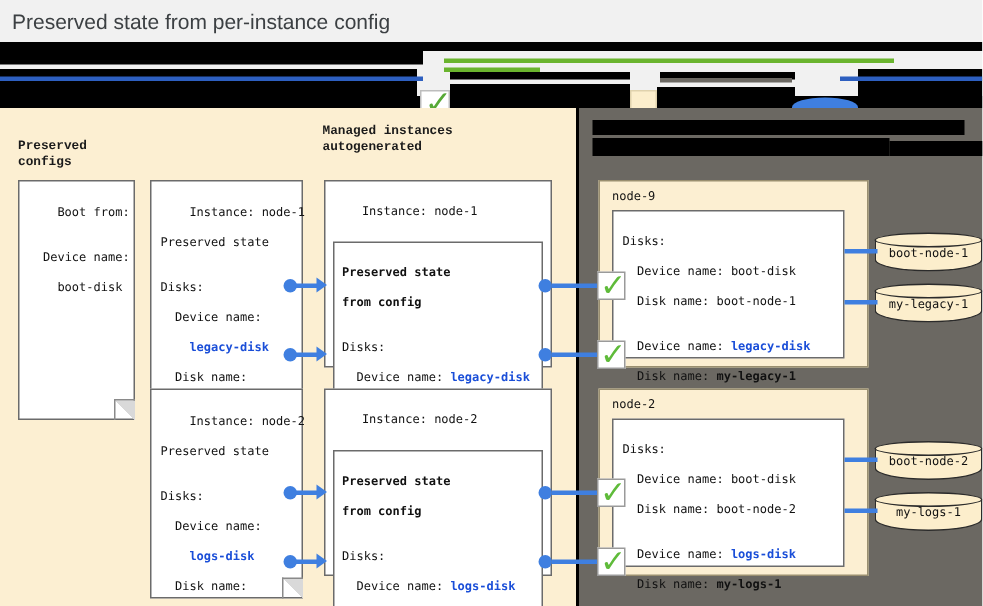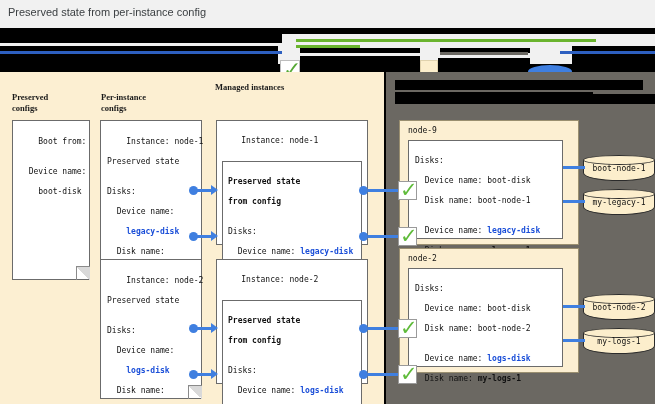--- a/index.html
+++ b/index.html
@@ -14,21 +14,21 @@
     font-family: "Liberation Sans", sans-serif;
   }
 
   
   #caption-bar {
     position: absolute; left: 0; top: 0; width: 655px; height: 28px;
     background: #f1f1f1;
   }
   #caption-text {
     position: absolute; left: 8px; top: 6px;
-    font-size: 11px; color: #3c4043;
+    font-size: 14px; color: #3c4043;
     font-family: "Liberation Sans", sans-serif;
     white-space: nowrap;
   }
 
   
   #legend-band {
     position: absolute; left: 0; top: 28px; width: 655px; height: 44px;
     background: #f1f1f1;
     overflow: hidden;
   }
@@ -78,21 +78,21 @@
     background: #6b6862;
   }
 
   
   .col-head {
     position: absolute;
     font-size: 8.5px;
     font-weight: bold;
     color: #1a1a1a;
     line-height: 11px;
-    font-family: Liberation Serif, serif;
+    font-family: Liberation Mono, monospace;
   }
   .col-head .sub { font-weight: normal; }
 
   
   .card {
     position: absolute;
     background: #ffffff;
     border: 1px solid #6b6b6b;
     font-family: "DejaVu Sans Mono", monospace;
     font-size: 8px;
@@ -227,27 +227,24 @@
 <div id="diagram">
 
   <div id="left-panel"></div>
   <div id="right-panel"></div>
 
   <div class="col-head" style="left:12px;top:20px;">
     <div>Preserved</div>
     <div>configs</div>
   </div>
 
-  <div class="col-head" style="left:101px;top:20px;">
-    <div>Per-instance</div>
-    <div>configs</div>
-  </div>
 
   <div class="col-head" style="left:215px;top:10px;">
     <div>Managed instances</div>
+    <div>autogenerated</div>
   </div>
 
   <div style="position:absolute;left:386px;top:0;width:269px;height:40px;">
     <div class="redact" style="left:9px;top:8px;width:248px;height:10px;"></div>
     <div class="redact" style="left:9px;top:20px;width:198px;height:12px;"></div>
     <div class="redact" style="left:207px;top:22px;width:62px;height:10px;"></div>
   </div>
 
   <div class="card" style="left:12px;top:48px;width:78px;height:160px;">
     <span>Boot from:</span>
@@ -314,21 +311,21 @@
 <span>Disks:</span>
 <br>  <span>Device name: </span><span>boot-disk</span>
 <br>  <span>Disk name: </span><span>boot-node-1</span>
 <br><br>  <span>Device name: </span><span class="blue">legacy-disk</span>
 <br>  <span>Disk name: </span><span class="bold">my-legacy-1</span>
 <br><br><span>Metadata:</span>
 <br><span class="magenta">node-id:xyz273</span>
     </div>
   </div>
 
-  <div class="node-group" style="left:399px;top:176px;width:180px;height:125px;">
+  <div class="node-group" style="left:399px;top:187px;width:180px;height:125px;">
     <div class="node-group-title">node-2</div>
     <div class="node-body" style="width:155px;height:99px;">
 <span>Disks:</span>
 <br>  <span>Device name: </span><span>boot-disk</span>
 <br>  <span>Disk name: </span><span>boot-node-2</span>
 <br><br>  <span>Device name: </span><span class="blue">logs-disk</span>
 <br>  <span>Disk name: </span><span class="bold">my-logs-1</span>
 <br><br>
 <br>
     </div>

